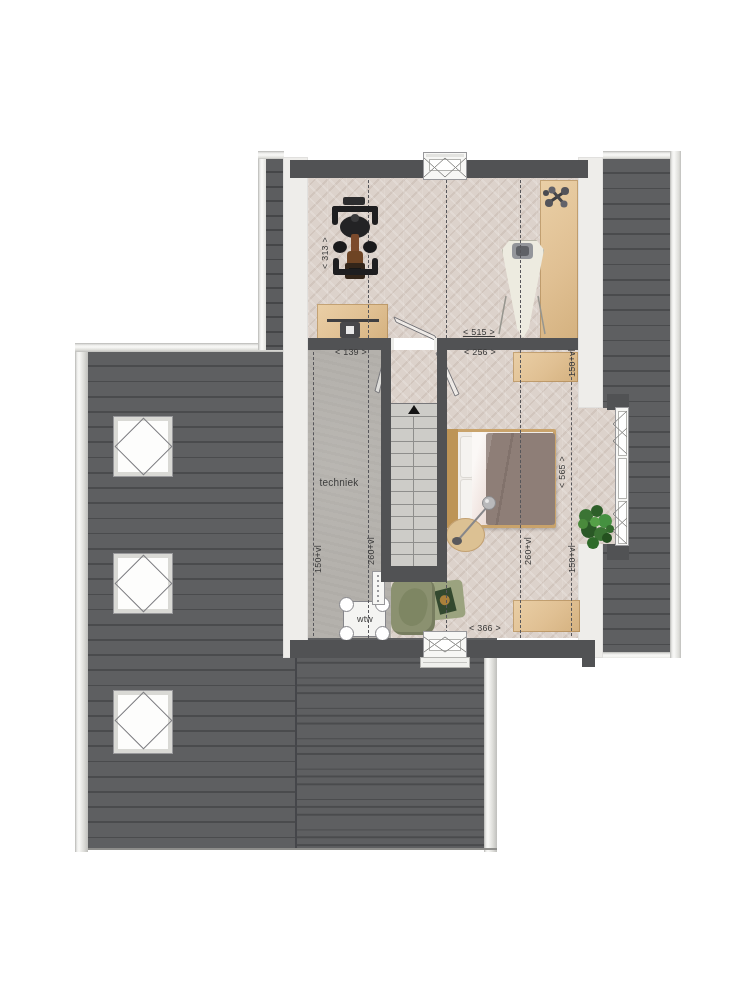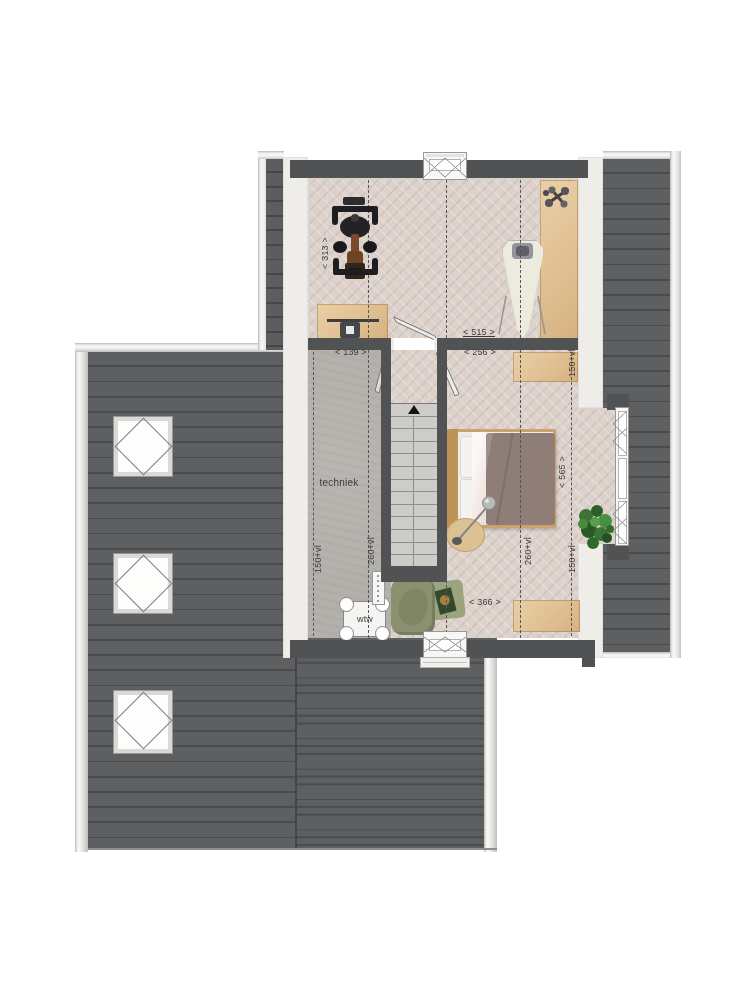--- a/index.html
+++ b/index.html
@@ -265,15 +265,15 @@
   <div class="lab" style="left:449px;top:326px;z-index:9;text-decoration:underline;">&lt; 515 &gt;</div>
   <div class="lab" style="left:321px;top:346px;z-index:9;">&lt; 139 &gt;</div>
   <div class="lab" style="left:450px;top:346px;z-index:9;">&lt; 256 &gt;</div>
   <div class="lab vlab" style="left:542px;top:357px;z-index:9;">150+vl</div>
   <div class="lab" style="left:294px;top:477px;width:90px;font-size:10px;z-index:9;">techniek</div>
   <div class="lab vlab" style="left:341px;top:545px;z-index:9;">260+vl</div>
   <div class="lab vlab" style="left:288px;top:553px;z-index:9;">150+vl</div>
   <div class="lab vlab" style="left:532px;top:466px;z-index:9;">&lt; 565 &gt;</div>
   <div class="lab vlab" style="left:498px;top:545px;z-index:9;">260+vl</div>
   <div class="lab vlab" style="left:542px;top:553px;z-index:9;">150+vl</div>
-  <div class="lab" style="left:455px;top:596px;z-index:9;">&lt; 366 &gt;</div>
+  <div class="lab" style="left:455px;top:622px;z-index:9;">&lt; 366 &gt;</div>
 
 </div>
 
 </body></html>

